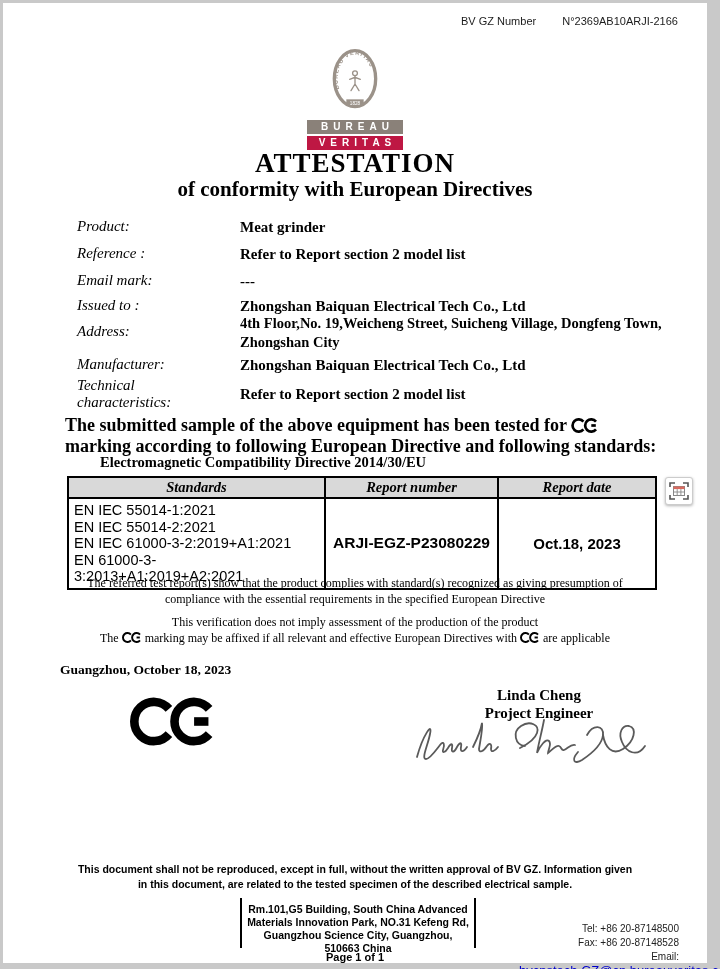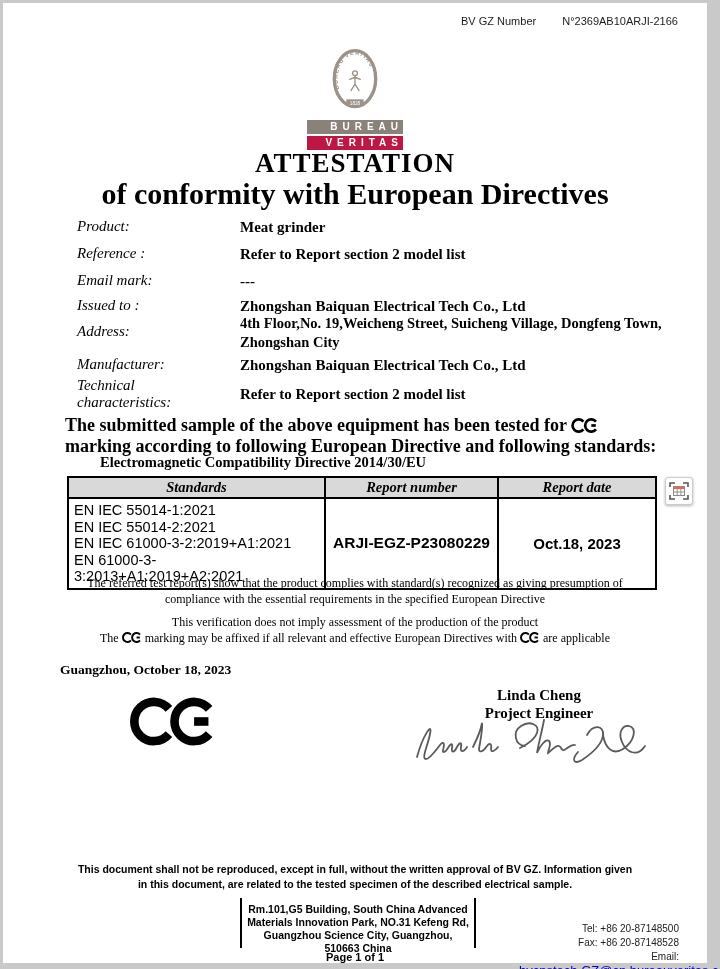--- a/index.html
+++ b/index.html
@@ -7,26 +7,26 @@
   body { background:#c9c9c9; font-family:"Liberation Serif", serif; color:#000; }
   .page { position:absolute; top:3px; left:3px; width:704px; height:960px; background:#fff; }
   .abs { position:absolute; }
 
   .hdr { top:12px; left:458px; font-family:"Liberation Sans",sans-serif; font-size:11px; color:#1c1c1c; display:flex; }
   .hdr .num { margin-left:26px; }
 
   .logo { top:45px; left:0; right:0; display:flex; flex-direction:column; align-items:center; }
   .logo-words { width:96px; margin-top:2px; }
   .logo-word { height:14px; margin-top:2px; color:#fff; font-family:"Liberation Sans",sans-serif;
-               font-weight:bold; font-size:10px; letter-spacing:5px; text-align:right;
+               font-weight:bold; font-size:10px; letter-spacing:5px; text-align:center;
                line-height:14px; padding-left:5px; }
   .w1 { background:#8a8179; } .w2 { background:#be1743; }
 
   .title1 { top:145px; left:0; right:0; text-align:center; font-weight:bold; font-size:27px; letter-spacing:1px; }
-  .title2 { top:174px; left:0; right:0; text-align:center; font-weight:bold; font-size:30px; }
+  .title2 { top:174px; left:0; right:0; text-align:center; font-weight:bold; font-size:21px; }
 
   .lbl { font-style:italic; font-size:15px; width:150px; }
   .val { font-weight:bold; font-size:15px; width:437px; line-height:19px; }
   .val.sm { font-size:14.5px; }
 
   .tested { top:412px; left:62px; width:600px; font-weight:bold; font-size:18px; line-height:21px; }
   .directive { top:451px; left:97px; font-weight:bold; font-size:14.5px; }
 
   table.std { top:473px; left:64px; position:absolute; border-collapse:collapse; width:590px; }
   table.std th, table.std td { border:2px solid #000; }

